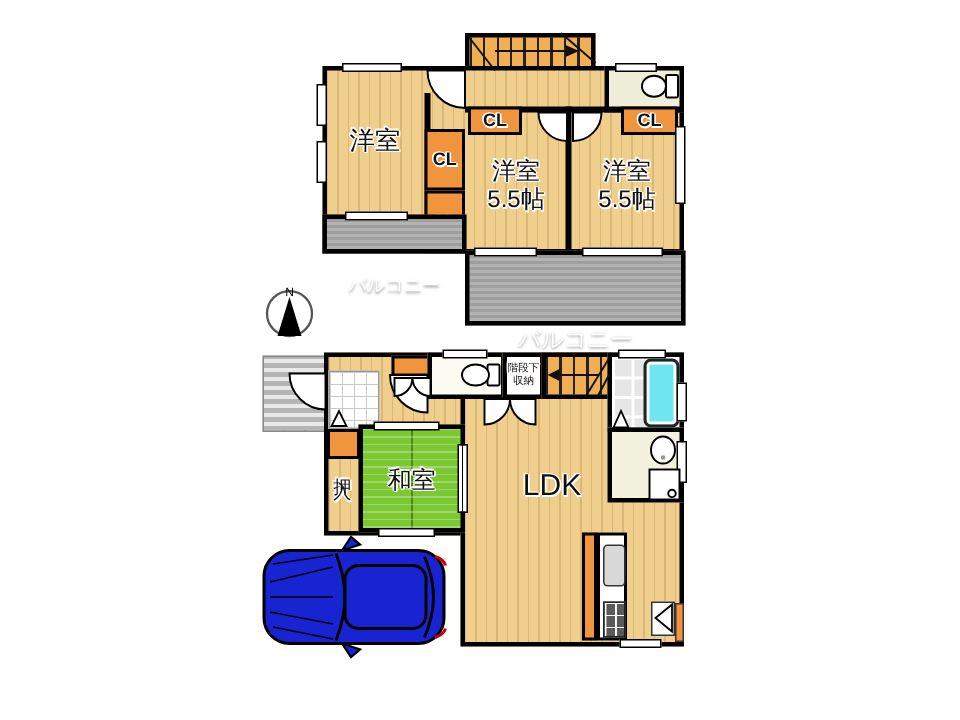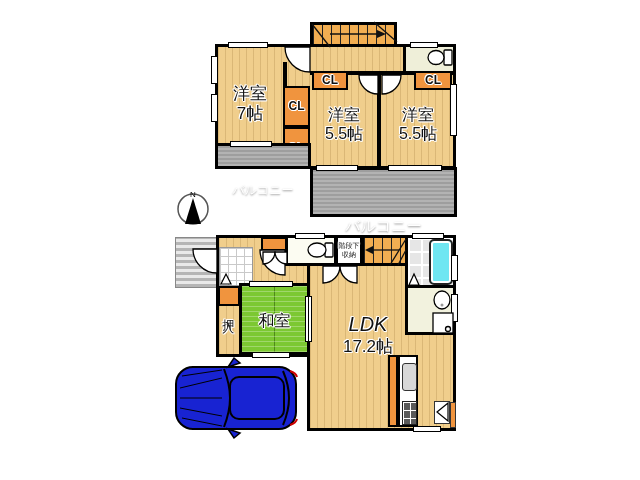--- a/index.html
+++ b/index.html
@@ -76,21 +76,20 @@
 
     <div class="abs gray wall3" style="left:215px;top:143px;width:96px;height:26px;">
       <div class="abs lbl-w" style="left:0;top:4px;width:100%;font-size:12px;">バルコニー</div>
     </div>
     <div class="abs gray wall3" style="left:310px;top:167px;width:147px;height:50px;">
       <div class="abs lbl-w" style="left:0;top:15px;width:100%;font-size:15px;">バルコニー</div>
     </div>
 
     <div class="abs lbl" style="left:214px;top:84px;width:72px;font-size:17px;">
       <div>洋室</div>
-      <div>7帖</div>
     </div>
     <div class="abs lbl" style="left:308px;top:106px;width:72px;font-size:16px;">
       <div>洋室</div>
       <div>5.5帖</div>
     </div>
     <div class="abs lbl" style="left:380px;top:106px;width:76px;font-size:16px;">
       <div>洋室</div>
       <div>5.5帖</div>
     </div>
 
@@ -125,22 +124,21 @@
     <div class="abs tub" style="left:429px;top:239px;width:24px;height:46px;"></div>
     <div class="abs cream wall3" style="left:405px;top:285px;width:51px;height:50px;"></div>
 
     <div class="abs tatami wall3" style="left:239px;top:283px;width:71px;height:72px;">
       <div class="abs lbl" style="left:0;top:26px;width:100%;font-size:16px;">和室</div>
     </div>
     <div class="abs orange wall2" style="left:218px;top:286px;width:22px;height:20px;"></div>
     <div class="abs lbl vtext" style="left:221px;top:309px;font-size:12px;">押入</div>
 
     <div class="abs lbl" style="left:318px;top:313px;width:100px;">
-      <div style="font-size:20px;font-style:italic;">LDK</div>
-      <div style="font-size:17px;">17.2帖</div>
+      <div style="font-size:20px;">LDK</div>
     </div>
 
     <div class="abs orange wall2" style="left:388px;top:355px;width:10px;height:72px;"></div>
     <div class="abs wall2" style="left:398px;top:355px;width:20px;height:72px;background:#fff;">
       <div class="sink"></div>
       <div class="stove"></div>
     </div>
 
     <div class="abs" style="left:434px;top:401px;width:16px;height:23px;background:#fff;border:1px solid #333;"></div>
     <div class="abs orange" style="left:450px;top:402px;width:6px;height:26px;border:1px solid #333;"></div>

